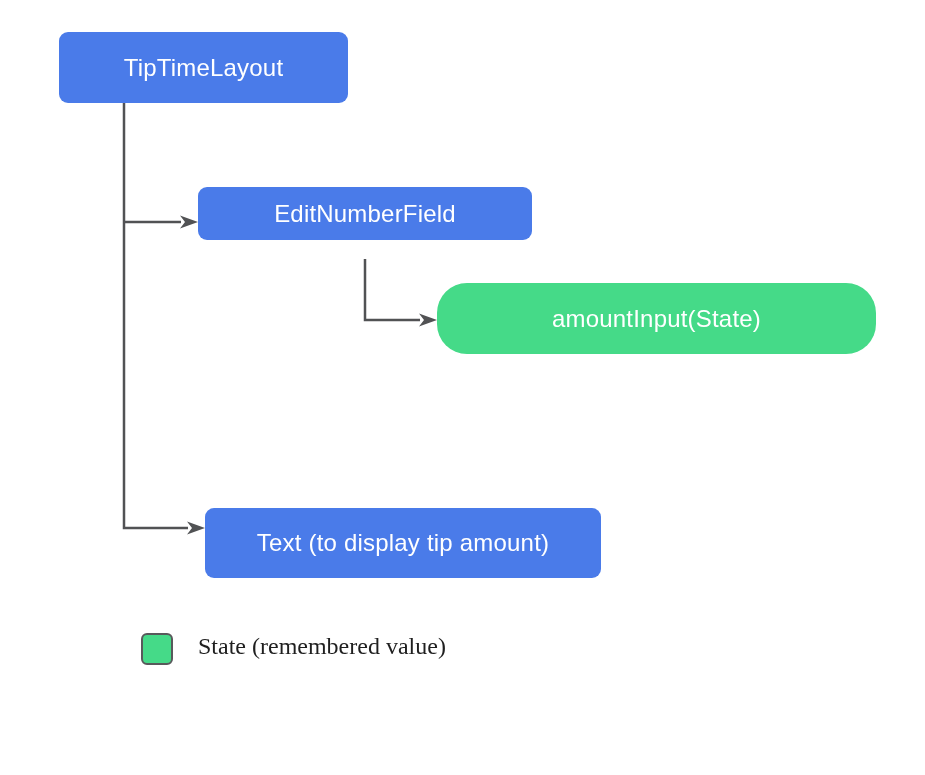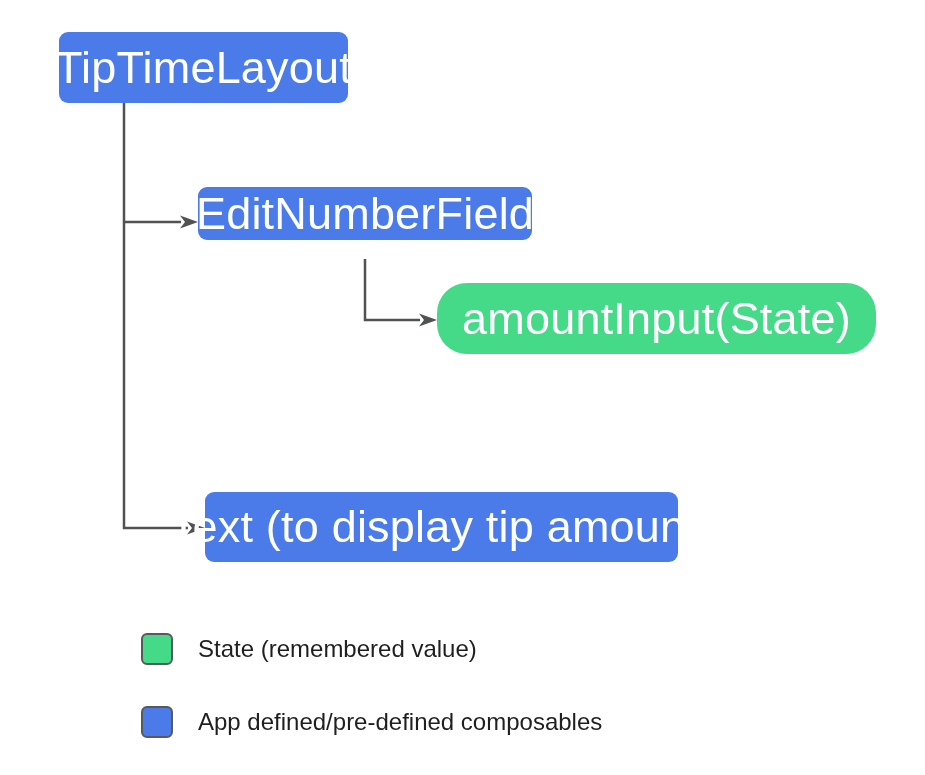--- a/index.html
+++ b/index.html
@@ -29,46 +29,46 @@
     fill: none;
   }
   .connectors .arrowhead {
     fill: #515254;
     stroke: none;
   }
   .node {
     position: absolute;
     border-radius: 9px;
     color: #ffffff;
-    font-size: 45px;
+    font-size: 24px;
     font-weight: 400;
     display: flex;
     align-items: center;
     justify-content: center;
     white-space: nowrap;
     letter-spacing: 0.2px;
   }
   .node.composable { background: #4a7be9; }
   .node.state      { background: #45da88; border-radius: 30px; }
 
   .node-tiptimelayout   { left: 59px;  top: 32px;  width: 289px; height: 71px; }
   .node-editnumberfield { left: 198px; top: 187px; width: 334px; height: 53px; }
   .node-amountinput     { left: 437px; top: 283px; width: 439px; height: 71px; }
-  .node-text-display    { left: 205px; top: 492px; width: 473px; height: 70px; }
+  .node-text-display    { left: 205px; top: 508px; width: 396px; height: 70px; }
 
   .legend {
     position: absolute;
     left: 141px;
     top: 633px;
   }
   .legend-row {
     display: flex;
-    align-items: center;
     height: 32px;
     margin-bottom: 41px;
+    font-family: Liberation Serif, serif;
   }
   .swatch {
     width: 28px;
     height: 28px;
     border: 2px solid #58595b;
     border-radius: 6px;
     margin-right: 25px;
     flex: 0 0 auto;
   }
   .swatch.state-green     { background: #45da88; }
@@ -102,19 +102,15 @@
 
   <div class="node state node-amountinput">amountInput(State)</div>
 
   <div class="node composable node-text-display">Text (to display tip amount)</div>
 
   <div class="legend">
     <div class="legend-row">
       <span class="swatch state-green"></span>
       <span class="legend-label">State (remembered value)</span>
     </div>
-    <div class="legend-row">
-      <span class="swatch composable-blue"></span>
-      <span class="legend-label">App defined/pre-defined composables</span>
-    </div>
   </div>
 
 </div>
 
 </body></html>

